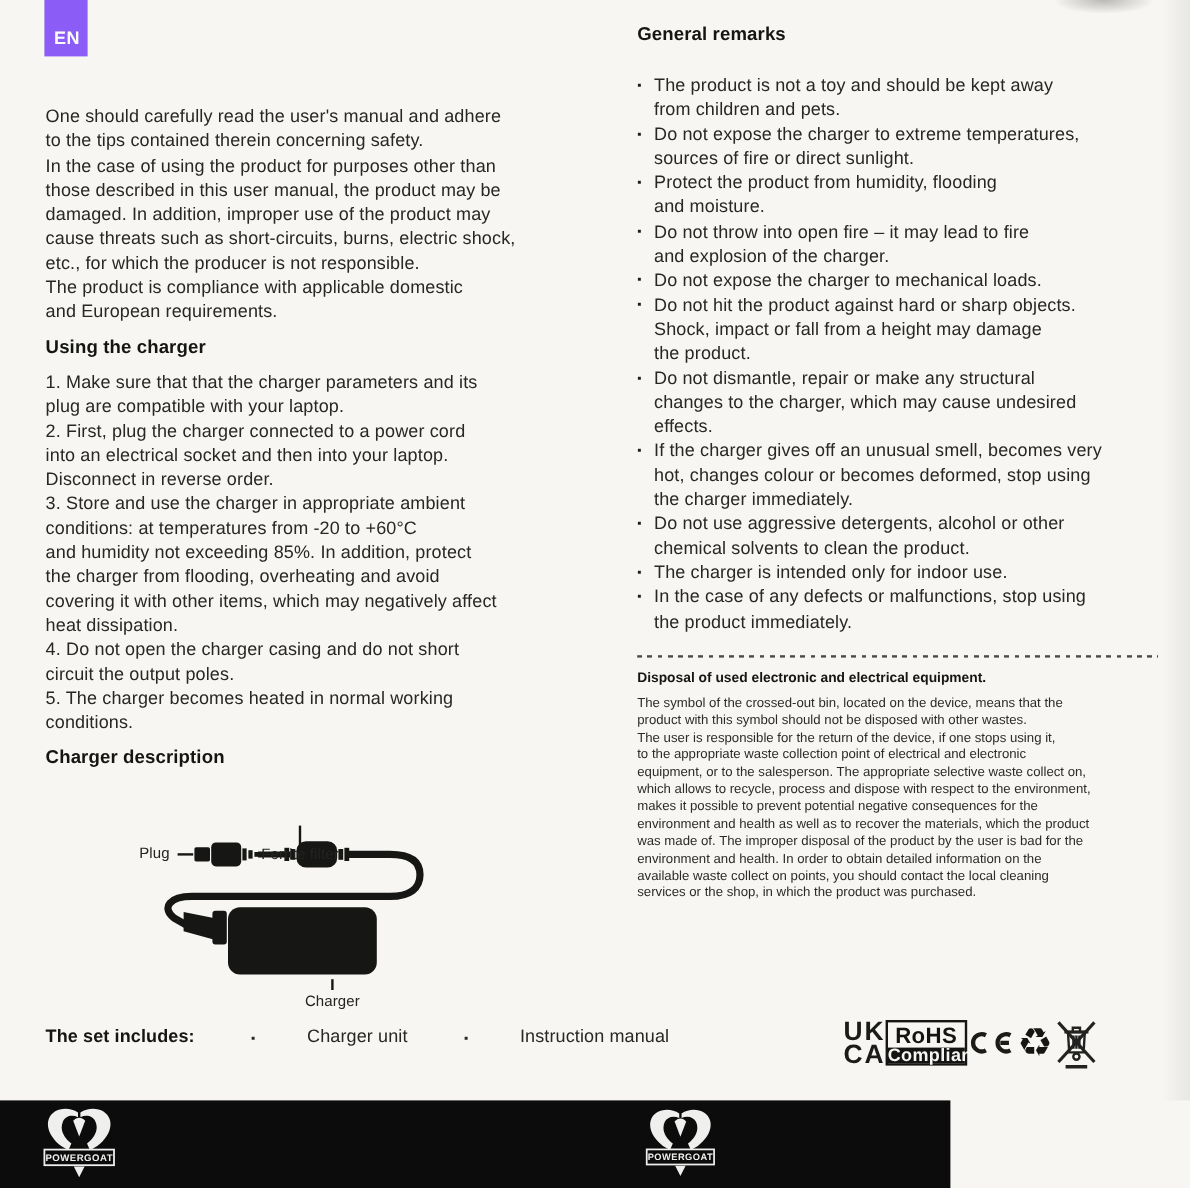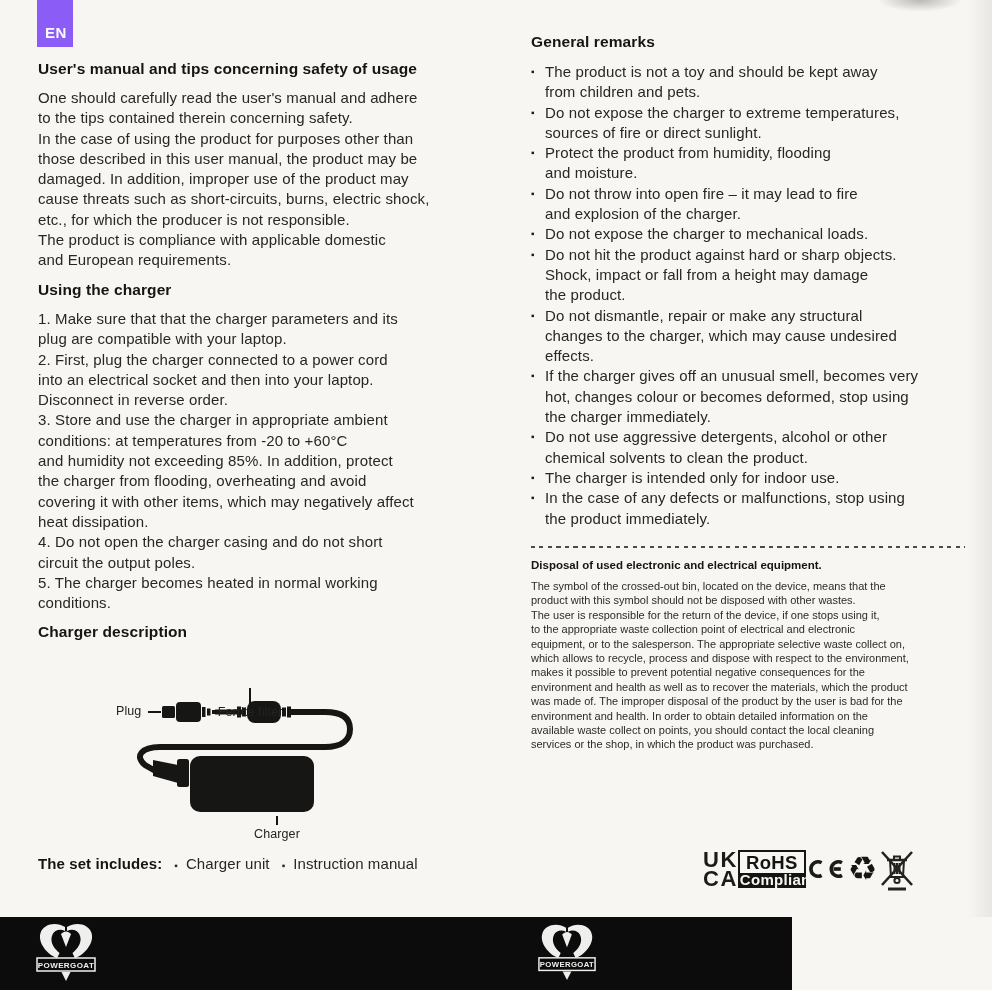--- a/index.html
+++ b/index.html
@@ -29,21 +29,21 @@
 
   .dashed-divider {
     width:434px; height:2px;
     background:repeating-linear-gradient(90deg,#4a4a48 0 4px, transparent 4px 8.5px);
   }
 
   
   .diagram-label { position:absolute; font-size:12.5px; color:#232321; letter-spacing:0.1px; }
 
   
-  .set-row { display:flex; align-items:baseline; font-size:15px; letter-spacing:0.1px; }
+  .set-row { display:flex; align-items:baseline; font-size:15px; letter-spacing:0.1px;gap:35px; }
   .set-row .lbl { font-weight:700; color:#151512; }
   .set-row .sq { font-size:10px; margin:0 8px 0 12px; }
 
   
   .certs { display:flex; align-items:center; }
   .ukca { font-size:22px; font-weight:800; line-height:19px; letter-spacing:1.5px; color:#1b1b19; }
   .rohs { width:64px; border:2.5px solid #161614; box-sizing:content-box; background:#f7f6f3; }
   .rohs-top { font-size:18.5px; font-weight:800; text-align:center; line-height:21px; color:#141412; letter-spacing:0.3px; }
   .rohs-bot { background:#141412; color:#f6f6f4; font-size:15px; line-height:13px; text-align:center; font-weight:600; letter-spacing:0.3px; }
   .recycle-char { font-size:33px; line-height:40px; color:#161614; }
@@ -66,21 +66,20 @@
 
 <div class="page">
 
   <div class="abs smudge-tr"></div>
   <div class="abs edge-shade"></div>
 
   <div class="abs en-badge">
     <span>EN</span>
   </div>
 
-  <div class="abs h" style="left:38px; top:60px; width:460px;">User's manual and tips concerning safety of usage</div>
 
   <div class="abs body-text" style="left:38px; top:88px; width:462px;">One should carefully read the user's manual and adhere
 to the tips contained therein concerning safety.
 In the case of using the product for purposes other than
 those described in this user manual, the product may be
 damaged. In addition, improper use of the product may
 cause threats such as short-circuits, burns, electric shock,
 etc., for which the producer is not responsible.
 The product is compliance with applicable domestic
 and European requirements.</div>
@@ -134,21 +133,21 @@
   </div>
 
   <div class="abs set-row" style="left:38px; top:855px;">
     <span class="lbl">The set includes:</span>
     <span class="sq">▪</span>
     <span>Charger unit</span>
     <span class="sq">▪</span>
     <span>Instruction manual</span>
   </div>
 
-  <div class="abs h" style="left:531px; top:33px; width:300px;">General remarks</div>
+  <div class="abs h" style="left:531px; top:20px; width:300px;">General remarks</div>
 
   <ul class="abs bullets" style="left:531px; top:62px;">
     <li>
         <span class="blt">▪</span>
         <span class="body-text">The product is not a toy and should be kept away
 from children and pets.</span>
       </li>
     <li>
         <span class="blt">▪</span>
         <span class="body-text">Do not expose the charger to extreme temperatures,

